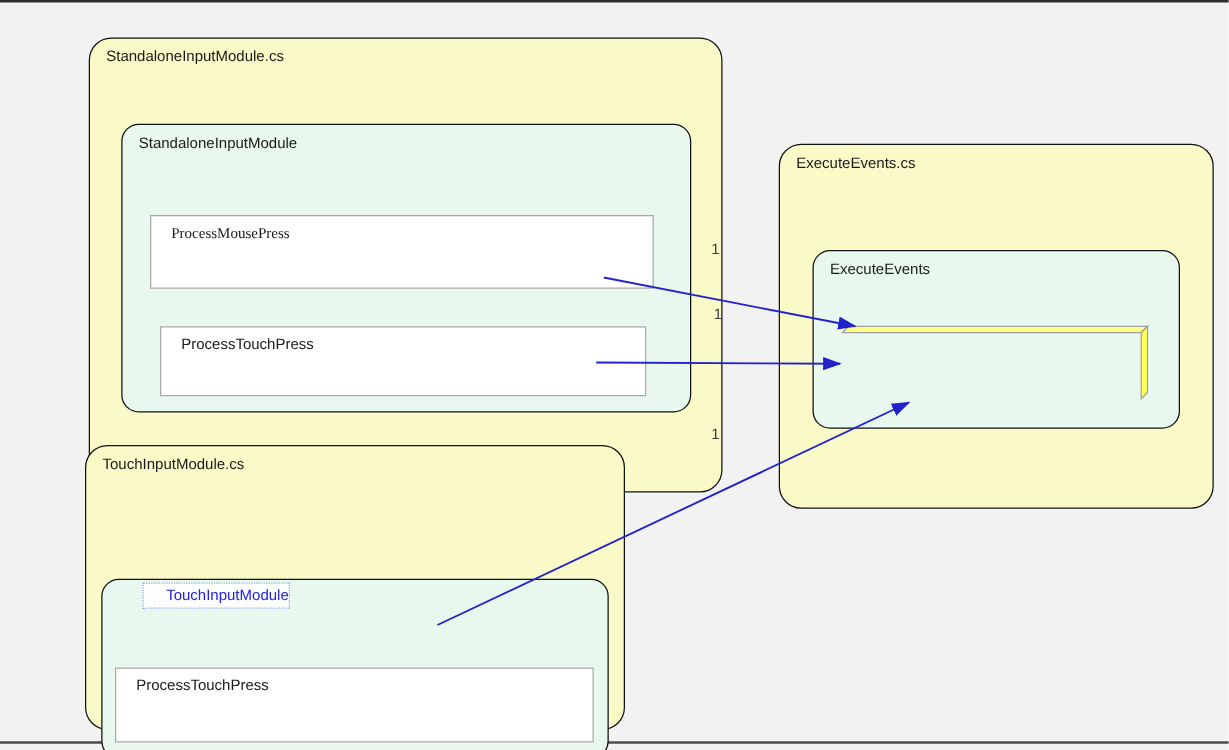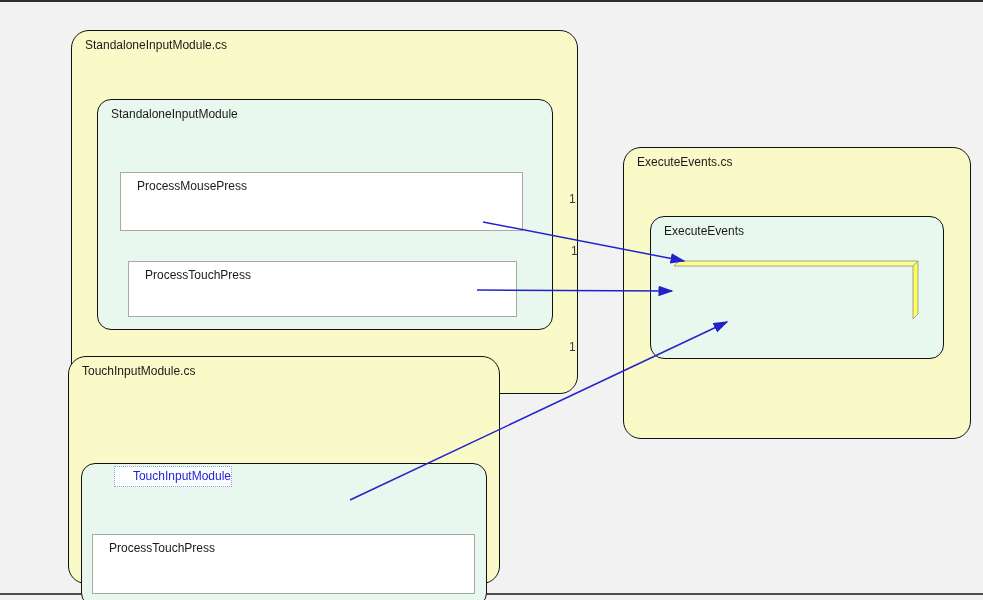--- a/index.html
+++ b/index.html
@@ -44,25 +44,25 @@
   }
   .node-label {
     position: absolute; left: 13px; top: 7px; white-space: nowrap;
   }
   .member-label {
     position: absolute; left: 16px; top: 6px; white-space: nowrap;
   }
   
   #standalone-file { left: 31px; top: 30px; width: 507px; height: 364px; margin-left: 40px; }
   #standalone-class { left: 25px; top: 68px; width: 456px; height: 231px; }
-  #process-mouse-press { left: 22px; top: 72px; width: 403px; height: 59px; }
+  #process-mouse-press { left: 22px; top: 72px; width: 403px; height: 59px; font-family: Liberation Serif, serif; }
   #process-touch-press-standalone { left: 30px; top: 161px; width: 389px; height: 56px; }
   
-  #execute-file { left: 623px; top: 115px; width: 348px; height: 292px; margin-top: 32px; }
-  #execute-class { left: 26px; top: 68px; width: 294px; height: 143px; }
+  #execute-file { left: 623px; top: 115px; width: 348px; height: 292px; }
+  #execute-class { left: 26px; top: 84px; width: 294px; height: 143px; }
   #drop-handler {
     position: absolute; left: 22px; top: 76px; width: 239px; height: 53px;
     background: #ffff00;
     border: 1px solid #a0a0a0;
     box-sizing: border-box;
   }
   #drop-handler .member-label { left: 12px; top: 3px; }
   
   #touch-file { left: 68px; top: 356px; width: 432px; height: 228px; text-align: right; }
   #touch-class { left: 12px; top: 70px; width: 406px; height: 144px; margin-top: 36px; }

